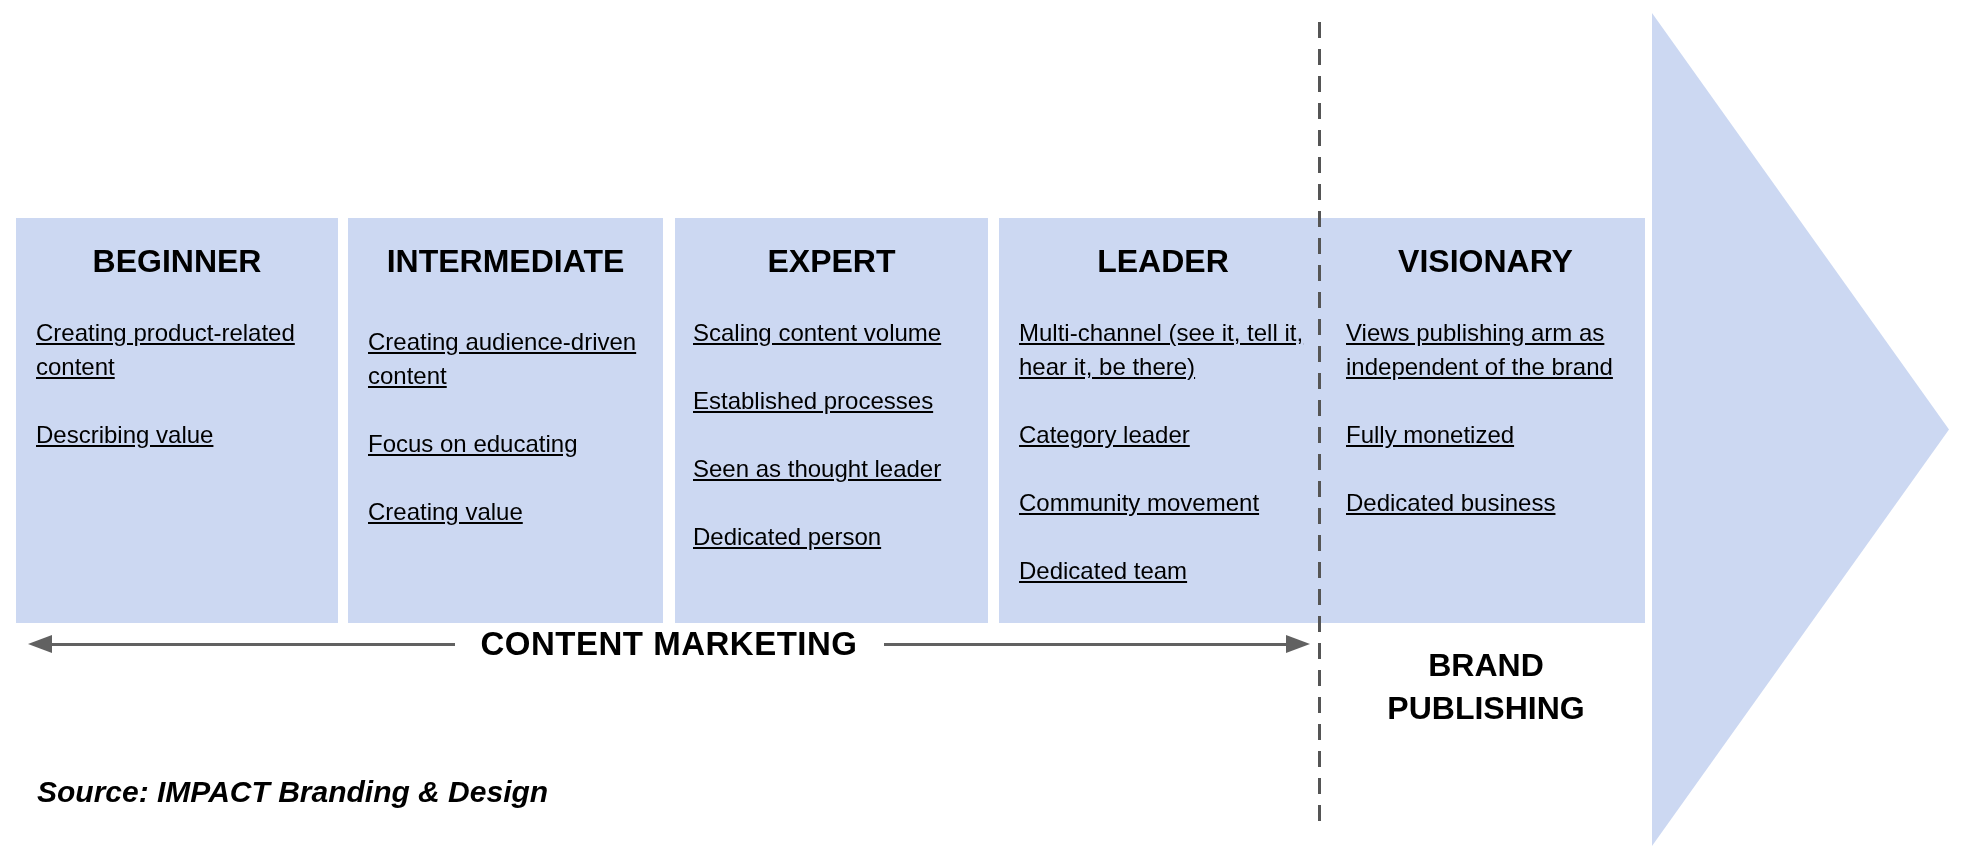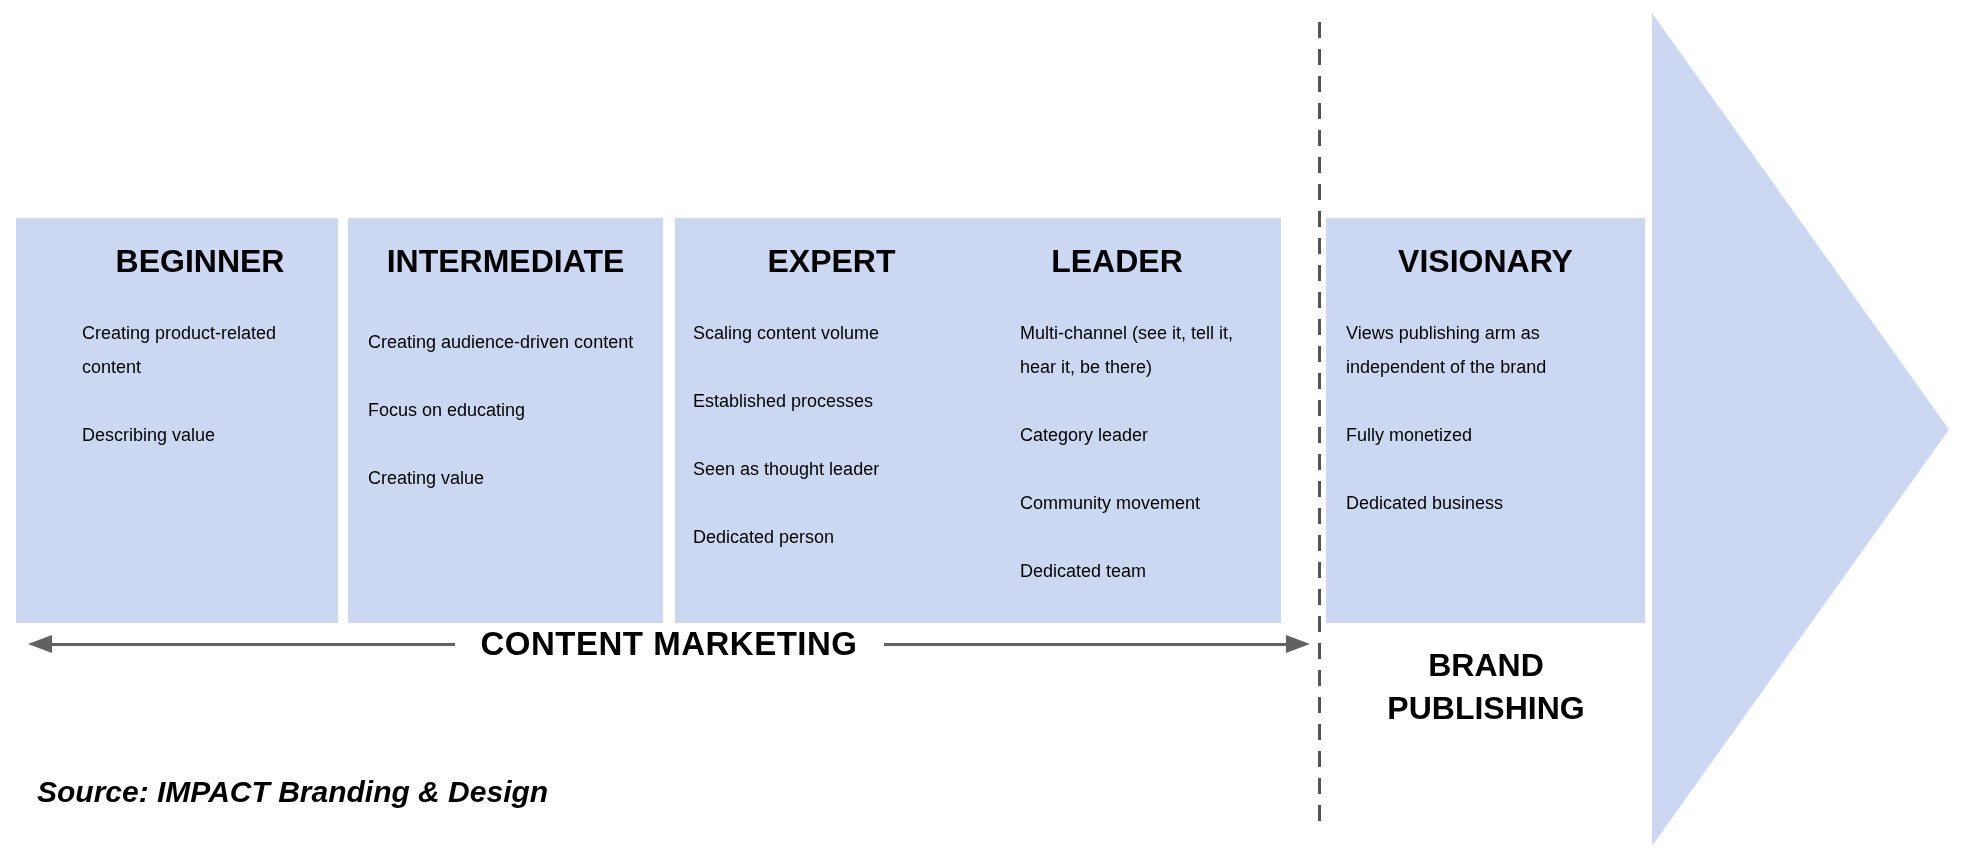--- a/index.html
+++ b/index.html
@@ -28,23 +28,24 @@
   .stage-title{
     padding-top:24px;
     font-size:32px;
     font-weight:bold;
     line-height:38px;
     text-align:center;
     white-space:nowrap;
   }
   .stage-body{margin-top:36px;}
   .stage-item{
-    font-size:18px;
+    font-size:24px;
     line-height:34px;
     margin:0 0 34px 0;
+    text-decoration:underline;
   }
 
   
   .divider{
     position:absolute;
     left:1318px;
     top:22px;
     width:3px;
     height:808px;
     background:repeating-linear-gradient(to bottom, var(--dash) 0 16px, transparent 16px 27px);
@@ -111,21 +112,21 @@
     font-size:30px;
     font-weight:bold;
     font-style:italic;
   }
 </style>
 </head>
 <body>
 
 <div class="canvas">
 
-  <div class="stage" style="left:16px;width:322px;padding-left:46px;">
+  <div class="stage" style="left:16px;width:322px;">
     <div class="stage-title">BEGINNER</div>
     <div class="stage-body" style="padding:0 14px 0 20px;">
       <p class="stage-item">Creating product-related content</p>
       <p class="stage-item">Describing value</p>
     </div>
   </div>
 
   <div class="stage" style="left:348px;width:315px;">
     <div class="stage-title">INTERMEDIATE</div>
     <div class="stage-body" style="padding:0 10px 0 20px;margin-top:45px;">
@@ -138,23 +139,23 @@
   <div class="stage" style="left:675px;width:313px;">
     <div class="stage-title">EXPERT</div>
     <div class="stage-body" style="padding:0 8px 0 18px;">
       <p class="stage-item">Scaling content volume</p>
       <p class="stage-item">Established processes</p>
       <p class="stage-item">Seen as thought leader</p>
       <p class="stage-item">Dedicated person</p>
     </div>
   </div>
 
-  <div class="stage" style="left:953px;width:328px;">
+  <div class="stage" style="left:999px;width:328px;">
     <div class="stage-title">LEADER</div>
-    <div class="stage-body" style="padding:0 10px 0 20px;margin-left:47px;">
+    <div class="stage-body" style="padding:0 10px 0 20px;">
       <p class="stage-item">Multi-channel (see it, tell it, hear it, be there)</p>
       <p class="stage-item">Category leader</p>
       <p class="stage-item">Community movement</p>
       <p class="stage-item">Dedicated team</p>
     </div>
   </div>
 
   <div class="stage" style="left:1326px;width:319px;">
     <div class="stage-title">VISIONARY</div>
     <div class="stage-body" style="padding:0 14px 0 20px;">

